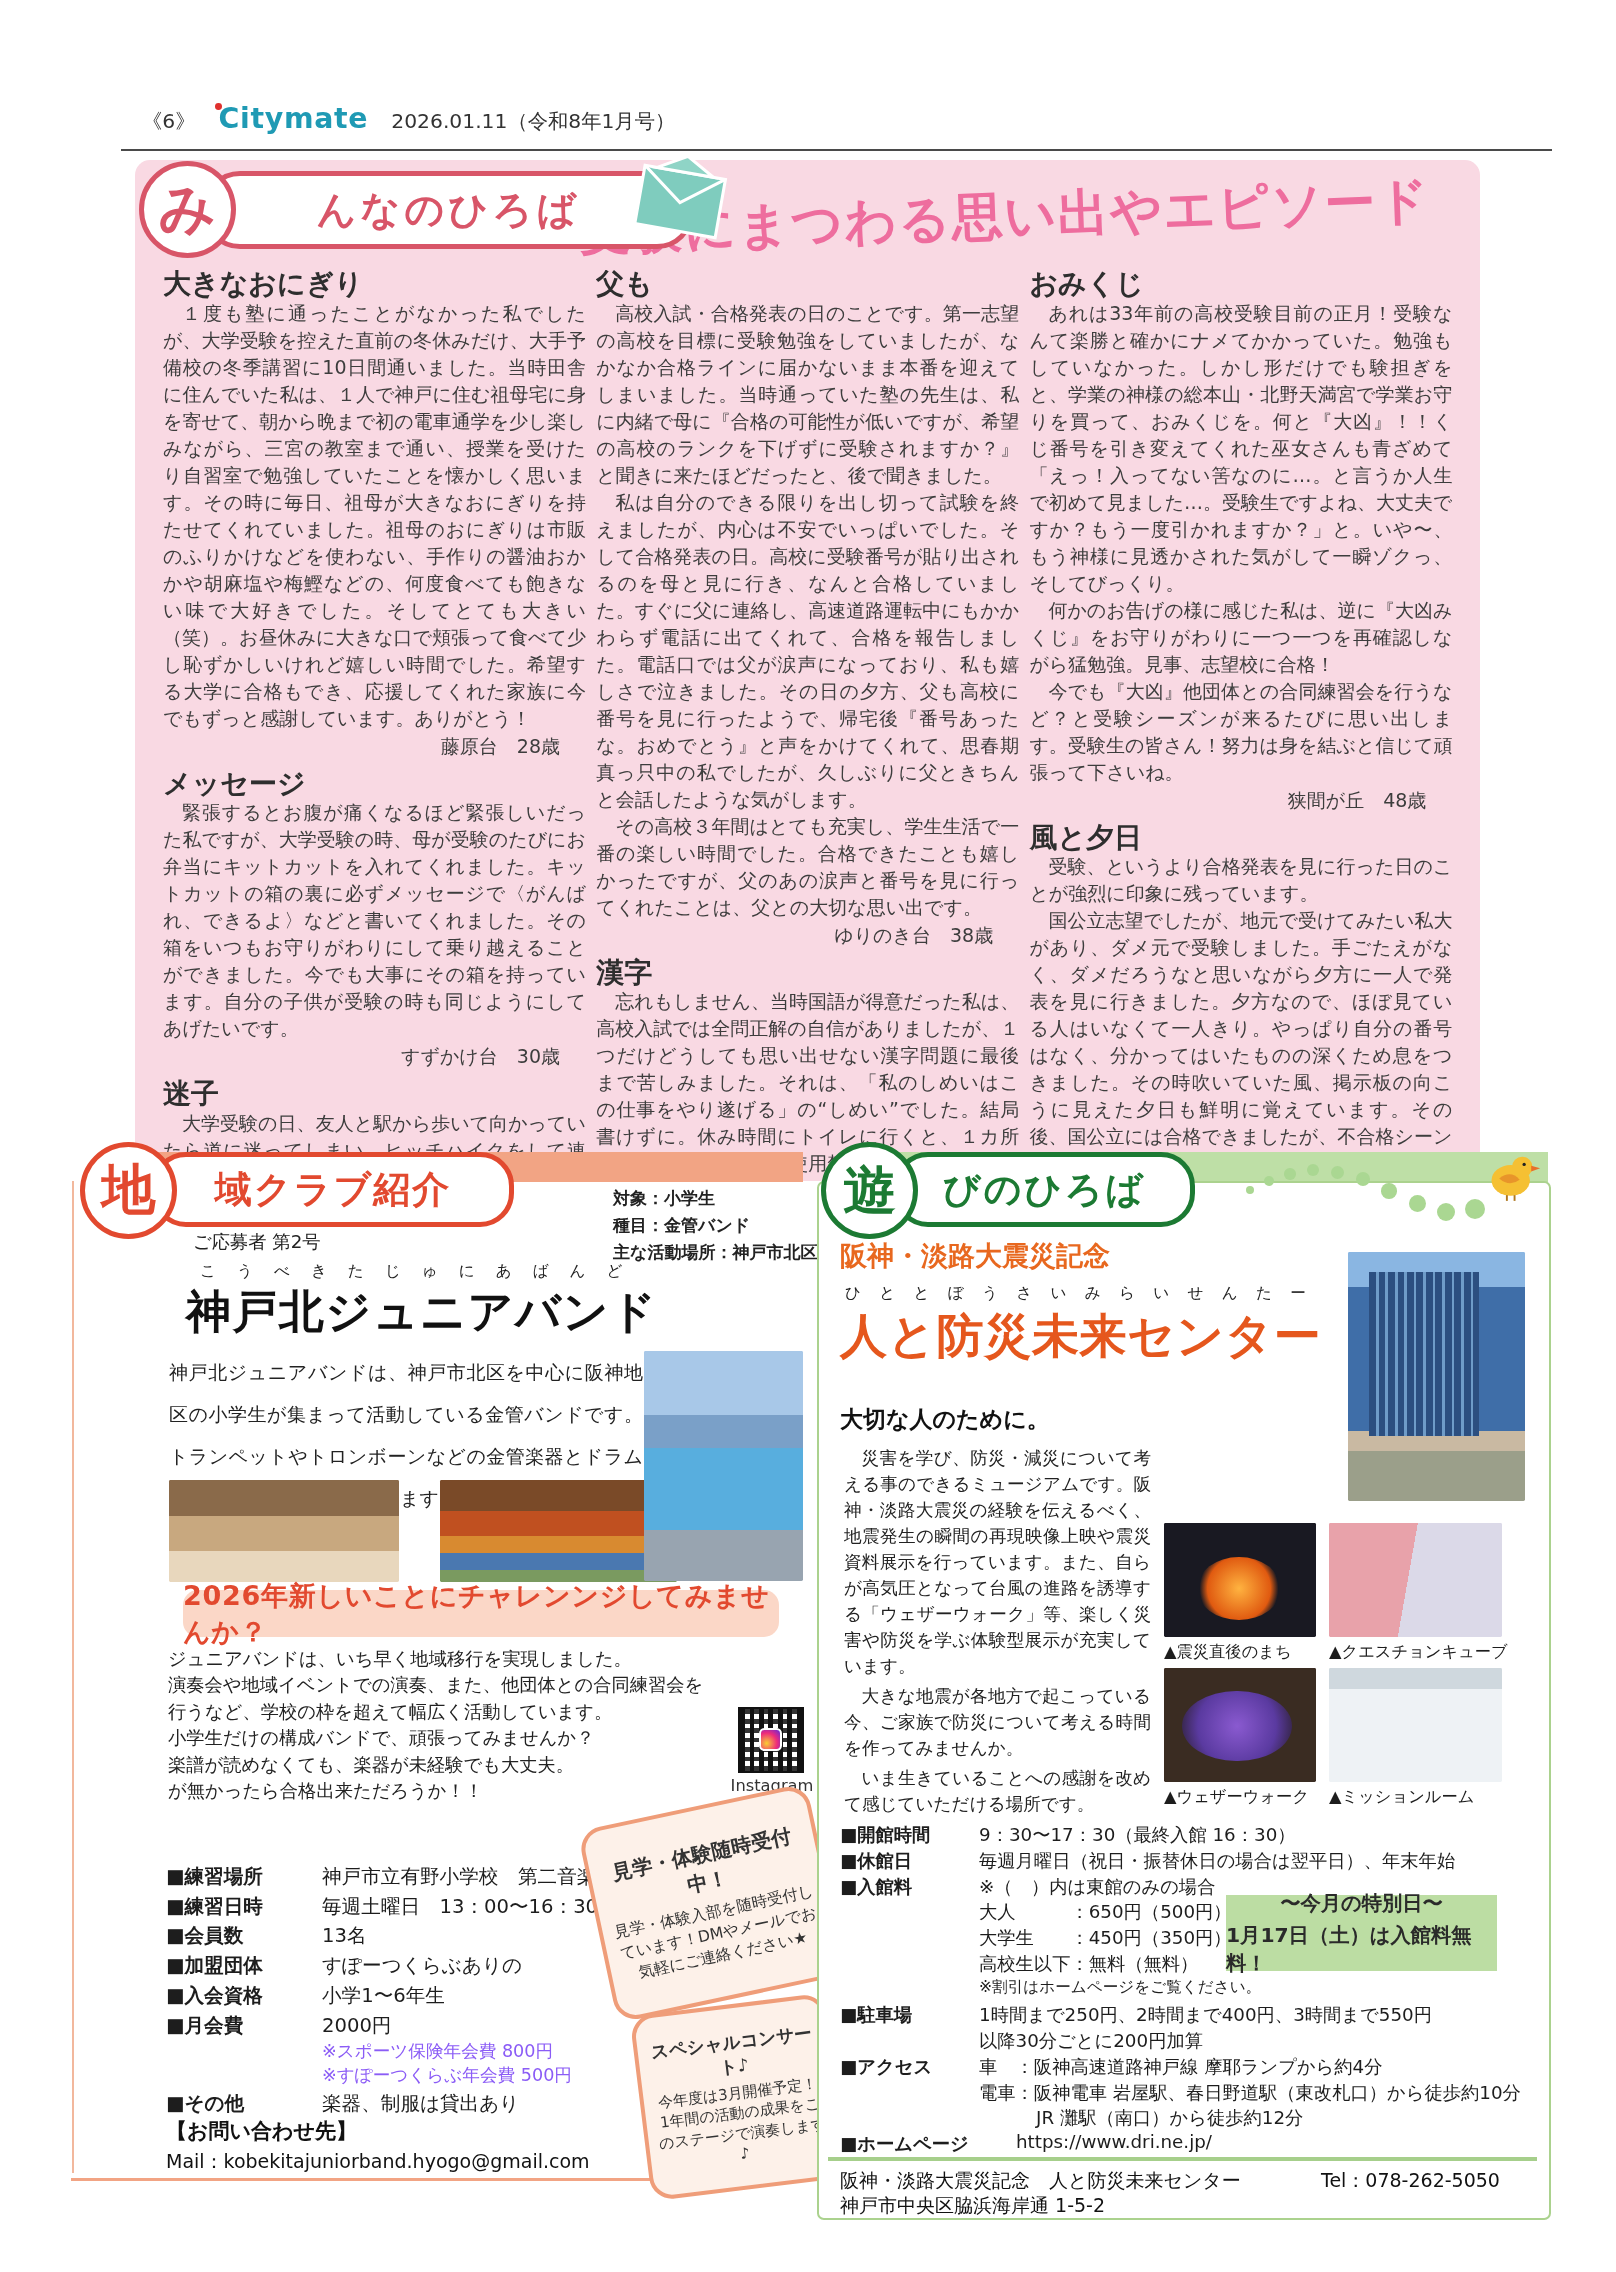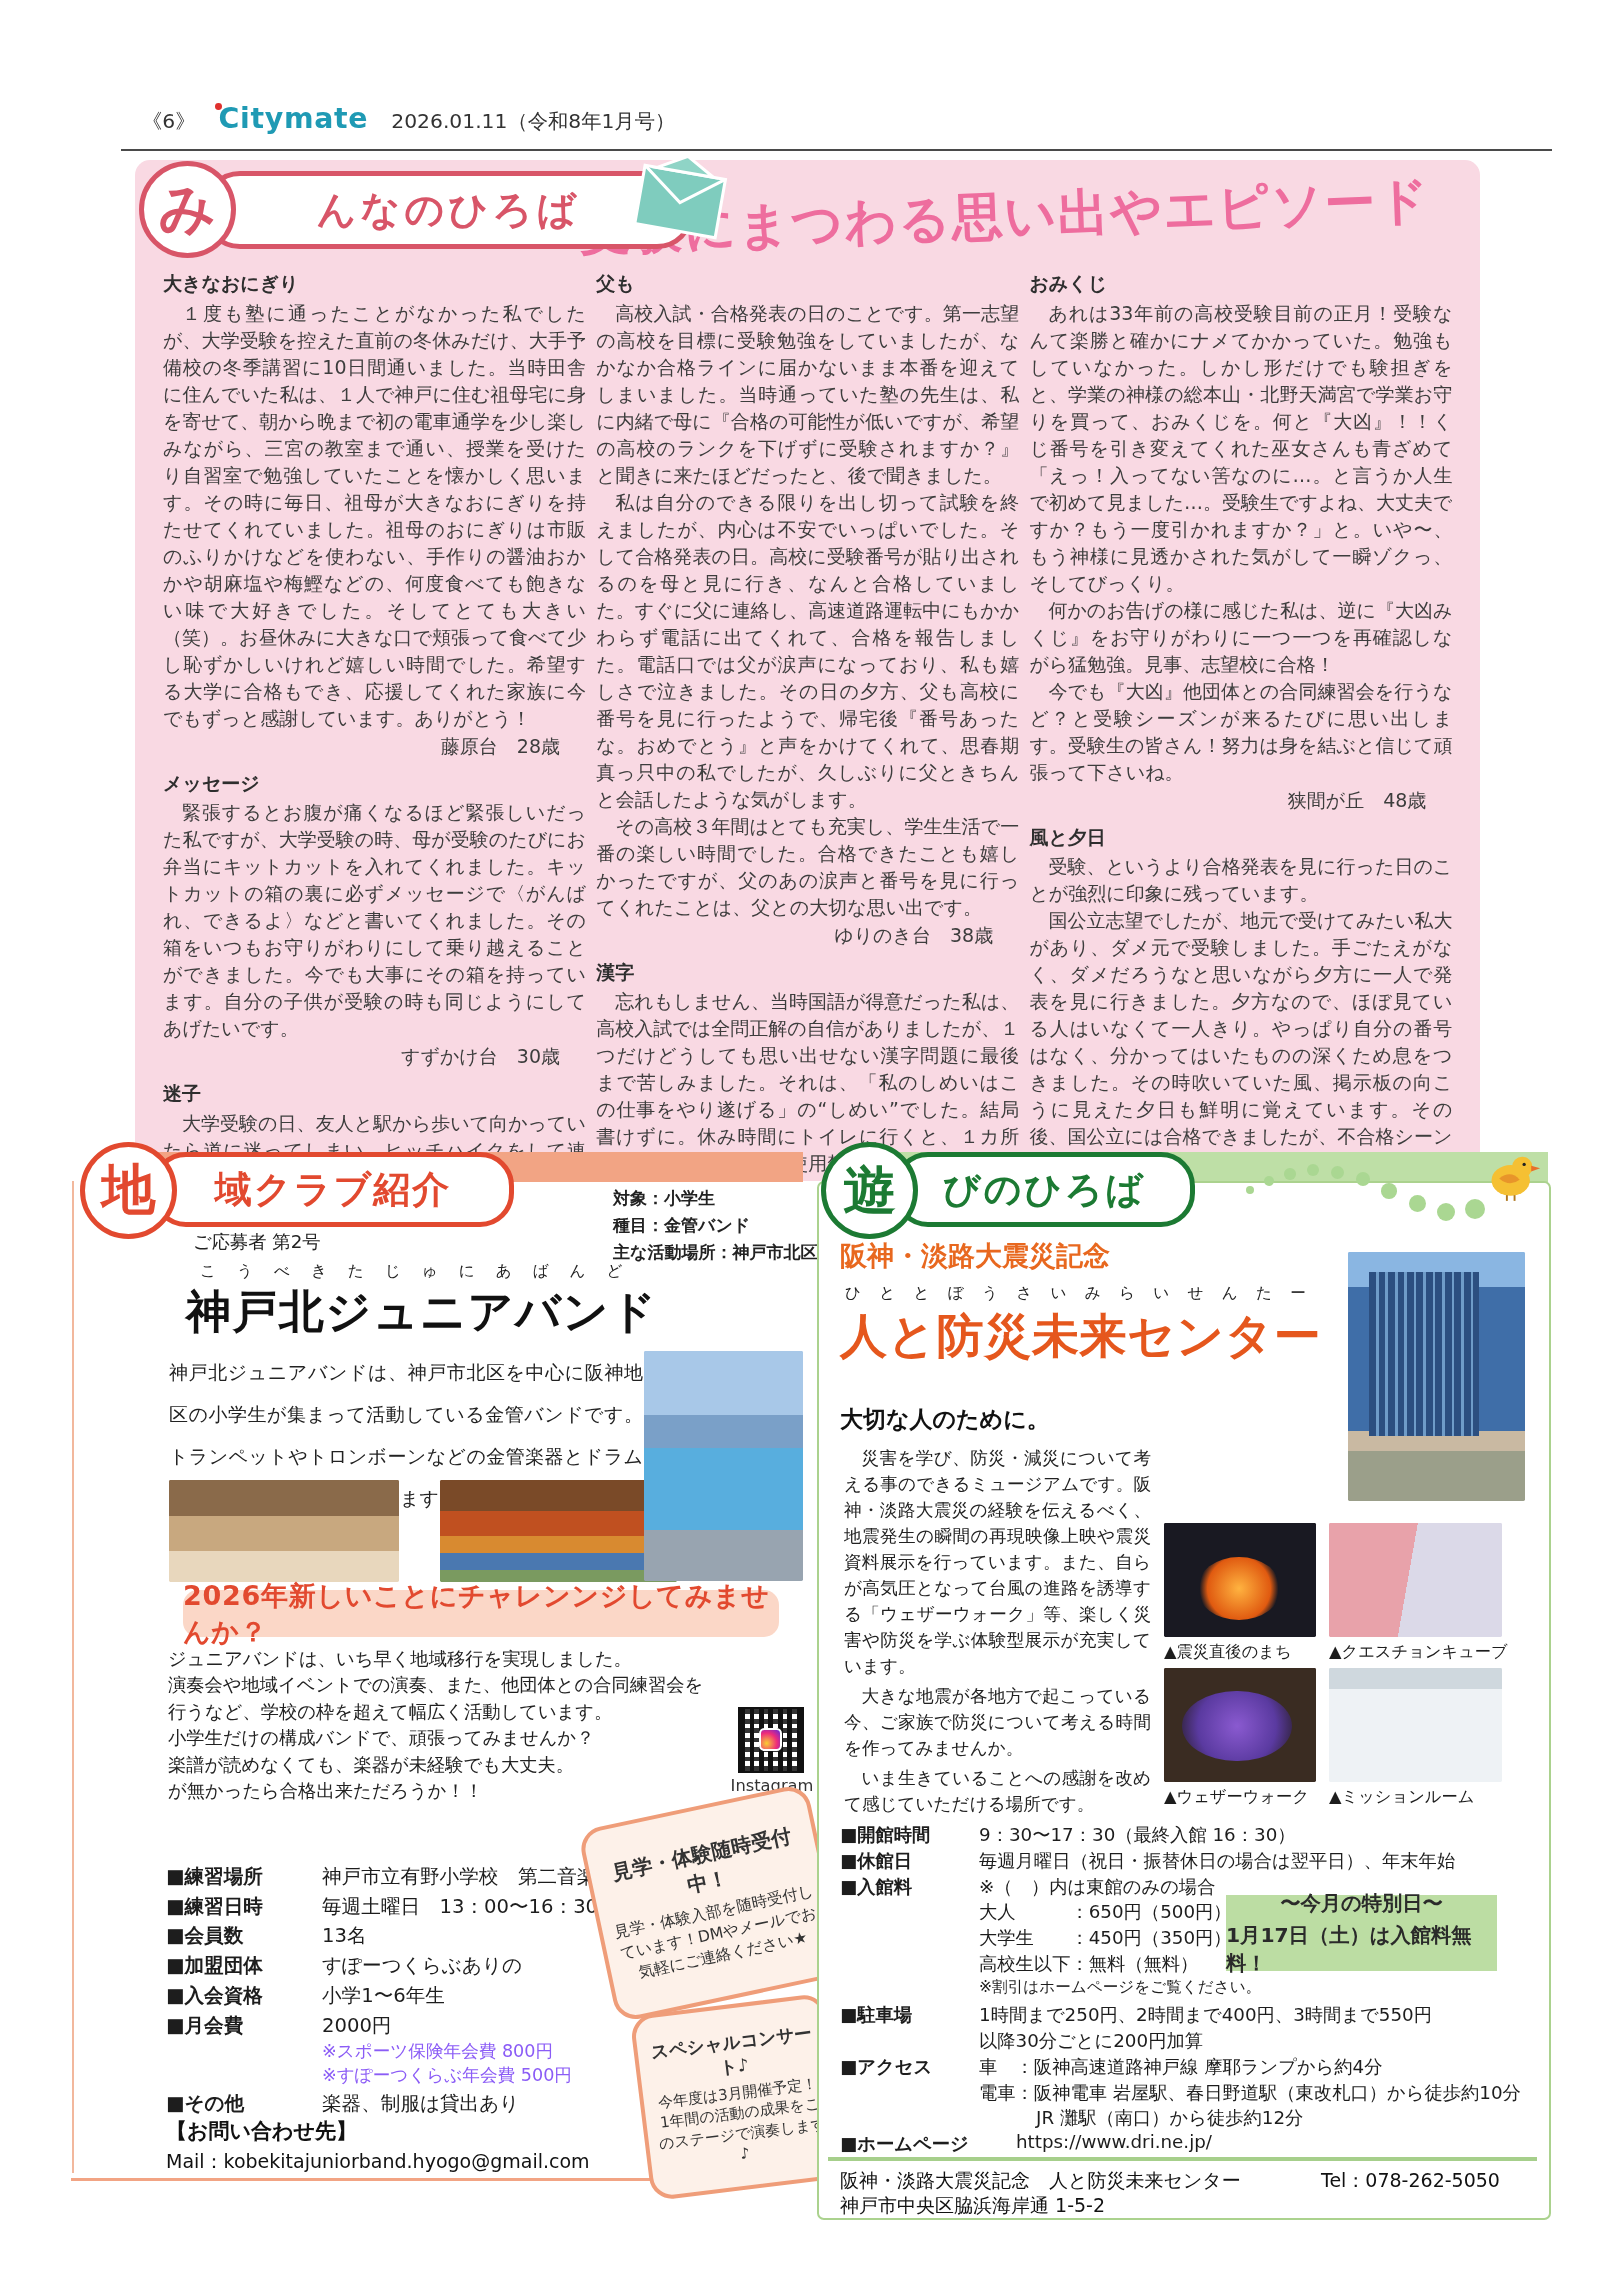--- a/index.html
+++ b/index.html
@@ -20,21 +20,21 @@
       background:#fff;font-weight:bold;z-index:5;}
   .hiroba-circle{left:139px;top:161px;border:5.4px solid #d85568;color:#d85568;font-size:56px;}
   .hiroba-pill{left:203px;top:171px;width:481px;height:68px;border:5.4px solid #d85568;border-radius:37px;
       color:#d85568;font-size:39px;letter-spacing:4.1px;}
   .envelope{position:absolute;left:630px;top:149px;z-index:7;transform:rotate(10deg);}
   .hiroba-title{position:absolute;left:579px;top:182px;width:874px;font-size:51px;font-weight:bold;
       color:#ee6d9e;transform:rotate(-2.2deg);letter-spacing:1.4px;z-index:4;}
 
   .cols{position:absolute;left:163px;top:270px;width:1290px;height:909px;display:flex;gap:10.2px;}
   .col{width:423px;overflow:hidden;}
-  .story h3{font-size:19px;font-weight:bold;color:#2e2e2e;margin:9.5px 0 2.7px 0;line-height:27px;}
+  .story h3{font-size:28px;font-weight:bold;color:#2e2e2e;margin:9.5px 0 2.7px 0;line-height:27px;}
   .story:first-child h3{margin-top:0;}
   .story p{font-size:19px;line-height:27px;margin:0;text-align:justify;text-indent:1em;color:#3d3d3d;}
   .sig{font-size:19px;line-height:28.4px;text-align:right;padding-right:26px;color:#3d3d3d;}
 
   
   .strip-orange{position:absolute;left:102px;top:1152px;width:701px;height:30px;background:#f2a484;}
   .vline-orange{position:absolute;left:72px;top:1181px;width:2px;height:992px;background:#f2b89d;}
   .club-circle{left:80px;top:1142px;border:5.4px solid #e2492f;color:#e2492f;font-size:54px;}
   .club-pill{left:152px;top:1152px;width:352px;height:65px;border:5.4px solid #e2492f;border-radius:34px;
       color:#e2492f;font-size:37px;letter-spacing:2px;}

